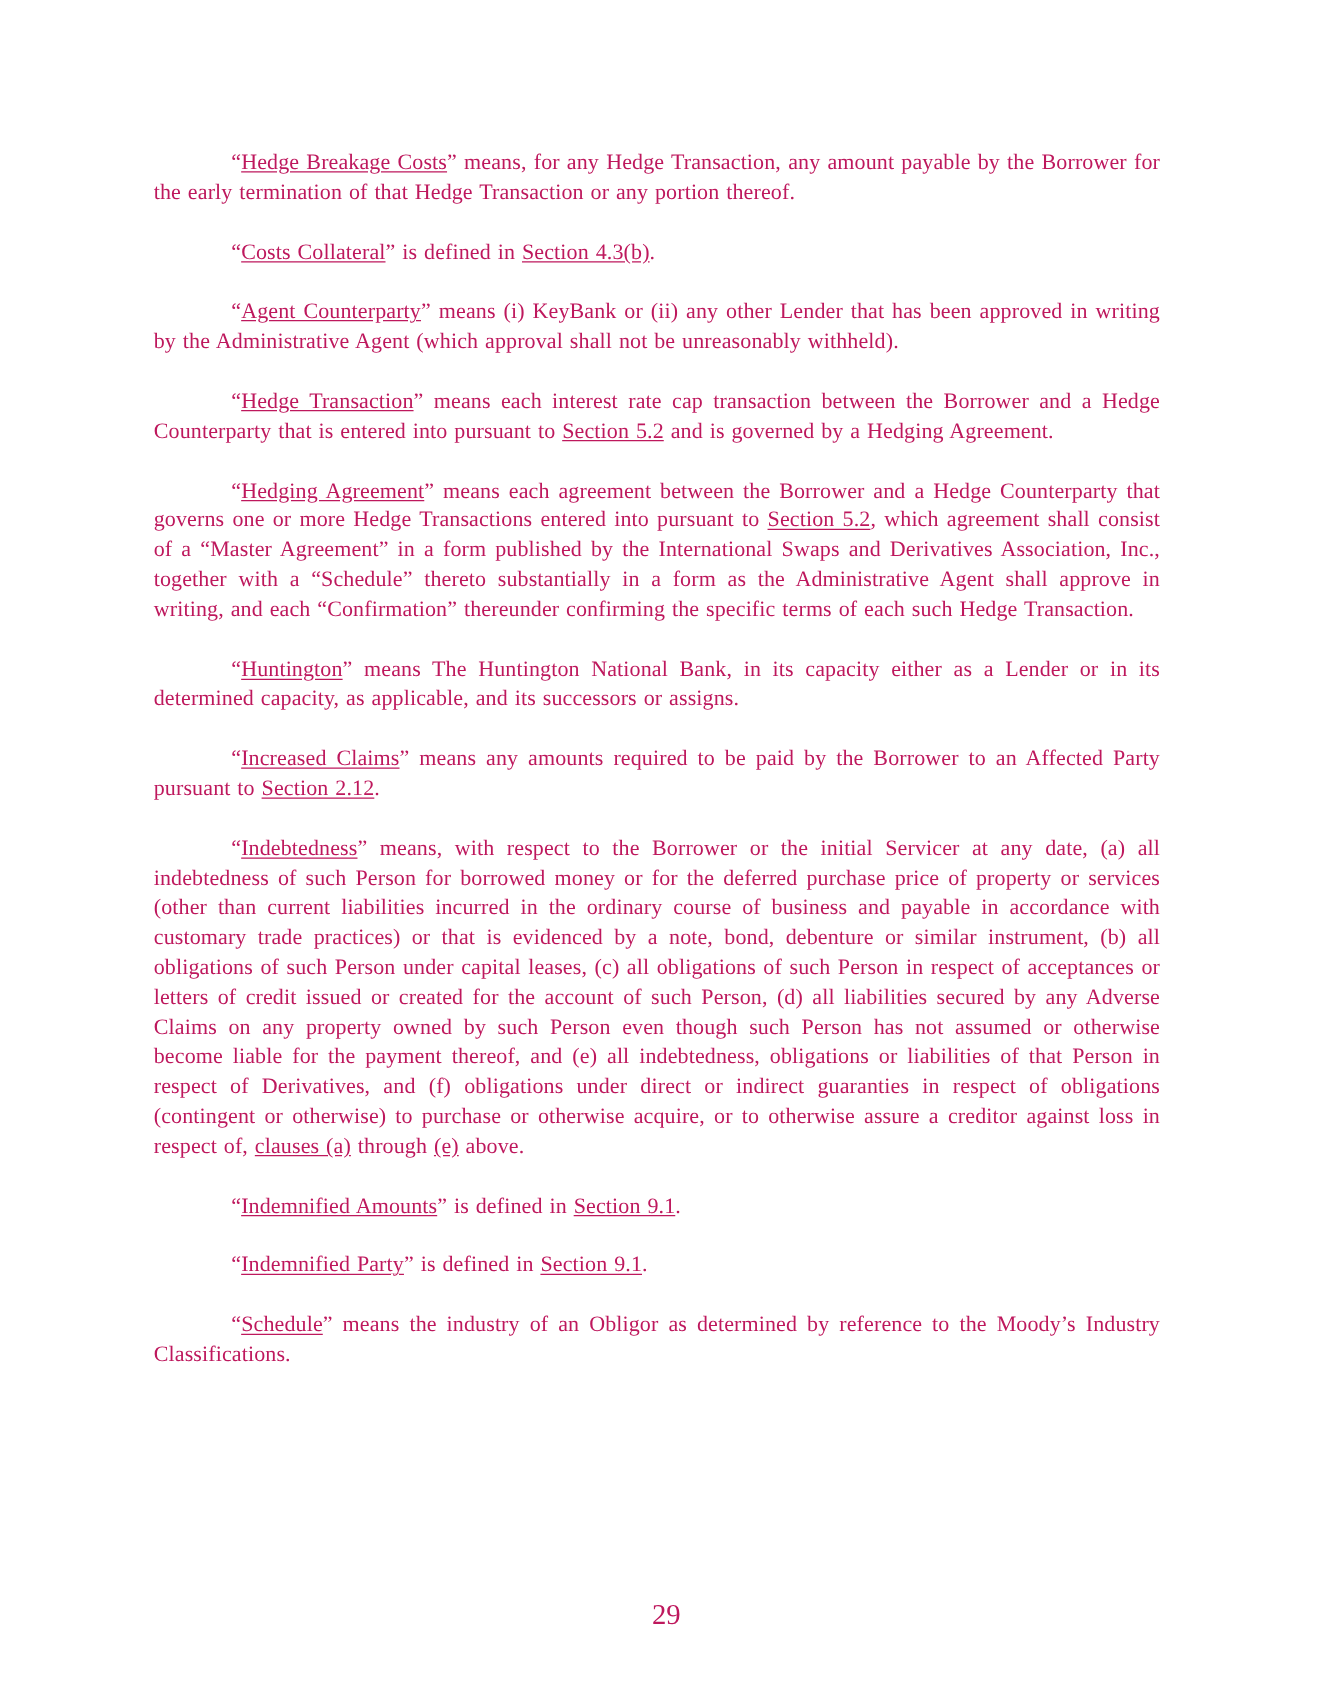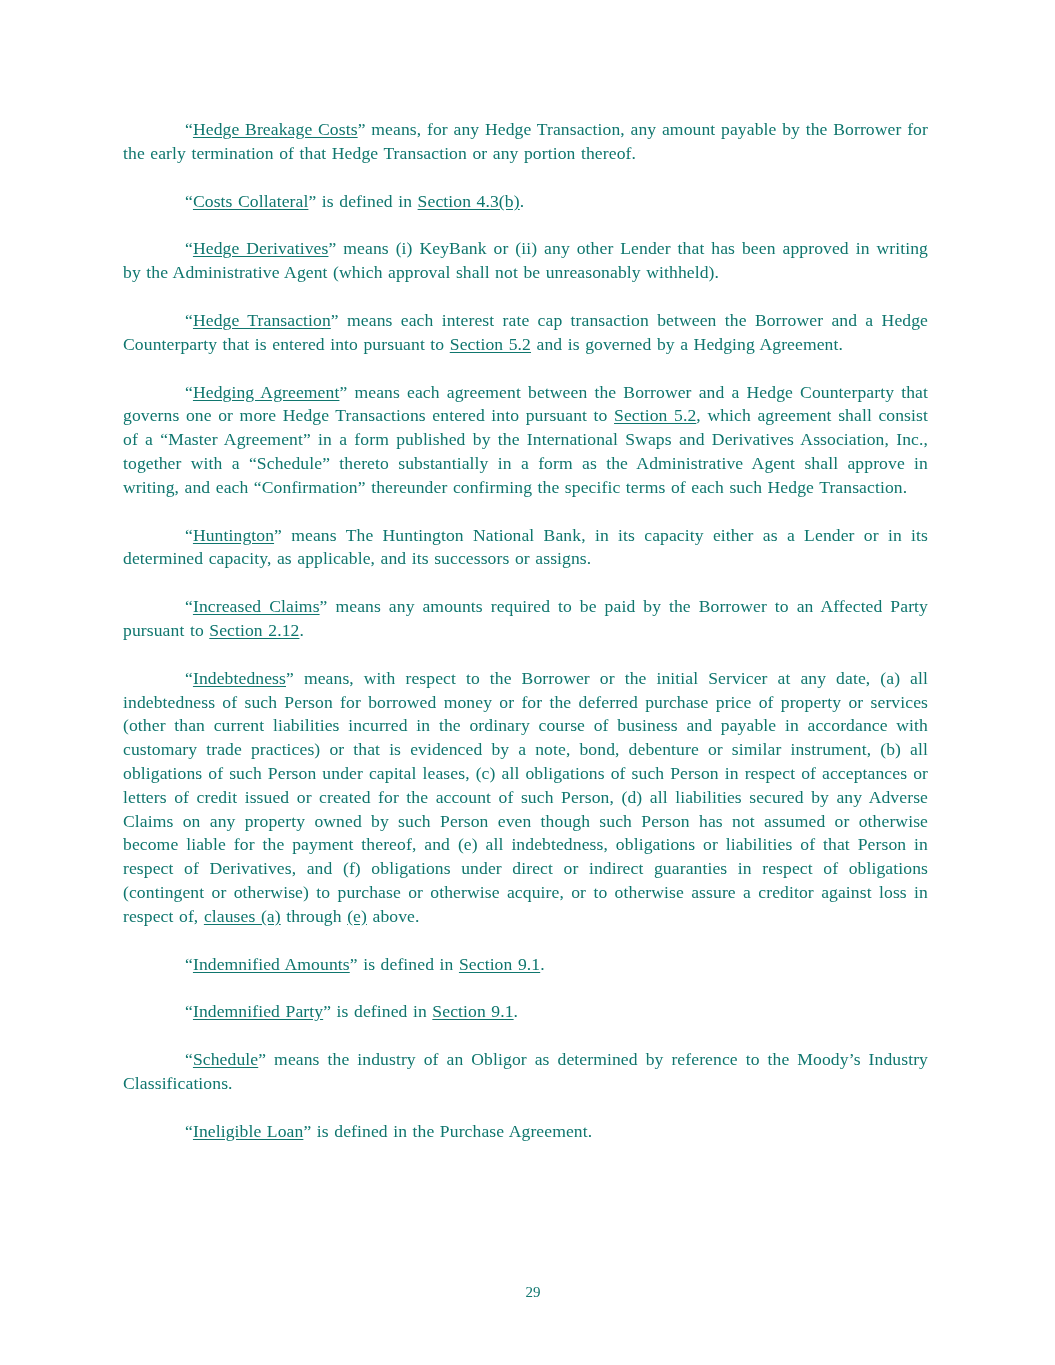--- a/index.html
+++ b/index.html
@@ -6,21 +6,21 @@
     margin: 0;
     padding: 0;
     background: #e8e8e8;
   }
   .page {
     position: relative;
     width: 1055px;
     height: 1365px;
     margin: 0 auto;
     background: #ffffff;
-    color: #0f766e;
+    color: #be185d;
     font-family: "Liberation Serif", "DejaVu Serif", serif;
     overflow: hidden;
     box-sizing: border-box;
   }
   .doc-body {
     position: absolute;
     top: 118px;
     left: 123px;
     width: 805px;
   }
@@ -36,36 +36,35 @@
   .para span.u {
     text-decoration: underline;
     text-underline-offset: 2px;
   }
   .page-number {
     position: absolute;
     left: 11px;
     right: 0;
     bottom: 62px;
     text-align: center;
-    font-size: 15px;
+    font-size: 23px;
     line-height: 22px;
   }
 </style>
 </head>
 <body>
 
 <div class="page">
   <div class="doc-body">
       <p class="para"><span>“</span><span class="u">Hedge Breakage Costs</span><span>” means, for any Hedge Transaction, any amount payable by the Borrower for the early termination of that Hedge Transaction or any portion thereof.</span></p>
       <p class="para"><span>“</span><span class="u">Costs Collateral</span><span>” is defined in </span><span class="u">Section 4.3(b)</span><span>.</span></p>
-      <p class="para"><span>“</span><span class="u">Hedge Derivatives</span><span>” means (i) KeyBank or (ii) any other Lender that has been approved in writing by the Administrative Agent (which approval shall not be unreasonably withheld).</span></p>
+      <p class="para"><span>“</span><span class="u">Agent Counterparty</span><span>” means (i) KeyBank or (ii) any other Lender that has been approved in writing by the Administrative Agent (which approval shall not be unreasonably withheld).</span></p>
       <p class="para"><span>“</span><span class="u">Hedge Transaction</span><span>” means each interest rate cap transaction between the Borrower and a Hedge Counterparty that is entered into pursuant to </span><span class="u">Section 5.2</span><span> and is governed by a Hedging Agreement.</span></p>
       <p class="para"><span>“</span><span class="u">Hedging Agreement</span><span>” means each agreement between the Borrower and a Hedge Counterparty that governs one or more Hedge Transactions entered into pursuant to </span><span class="u">Section 5.2</span><span>, which agreement shall consist of a “Master Agreement” in a form published by the International Swaps and Derivatives Association, Inc., together with a “Schedule” thereto substantially in a form as the Administrative Agent shall approve in writing, and each “Confirmation” thereunder confirming the specific terms of each such Hedge Transaction.</span></p>
       <p class="para"><span>“</span><span class="u">Huntington</span><span>” means The Huntington National Bank, in its capacity either as a Lender or in its determined capacity, as applicable, and its successors or assigns.</span></p>
       <p class="para"><span>“</span><span class="u">Increased Claims</span><span>” means any amounts required to be paid by the Borrower to an Affected Party pursuant to </span><span class="u">Section 2.12</span><span>.</span></p>
       <p class="para"><span>“</span><span class="u">Indebtedness</span><span>” means, with respect to the Borrower or the initial Servicer at any date, (a) all indebtedness of such Person for borrowed money or for the deferred purchase price of property or services (other than current liabilities incurred in the ordinary course of business and payable in accordance with customary trade practices) or that is evidenced by a note, bond, debenture or similar instrument, (b) all obligations of such Person under capital leases, (c) all obligations of such Person in respect of acceptances or letters of credit issued or created for the account of such Person, (d) all liabilities secured by any Adverse Claims on any property owned by such Person even though such Person has not assumed or otherwise become liable for the payment thereof, and (e) all indebtedness, obligations or liabilities of that Person in respect of Derivatives, and (f) obligations under direct or indirect guaranties in respect of obligations (contingent or otherwise) to purchase or otherwise acquire, or to otherwise assure a creditor against loss in respect of, </span><span class="u">clauses (a)</span><span> through </span><span class="u">(e)</span><span> above.</span></p>
       <p class="para"><span>“</span><span class="u">Indemnified Amounts</span><span>” is defined in </span><span class="u">Section 9.1</span><span>.</span></p>
       <p class="para"><span>“</span><span class="u">Indemnified Party</span><span>” is defined in </span><span class="u">Section 9.1</span><span>.</span></p>
       <p class="para"><span>“</span><span class="u">Schedule</span><span>” means the industry of an Obligor as determined by reference to the Moody’s Industry Classifications.</span></p>
-      <p class="para"><span>“</span><span class="u">Ineligible Loan</span><span>” is defined in the Purchase Agreement.</span></p>
     </div>
   <div class="page-number">29</div>
 </div>
 
 </body></html>

